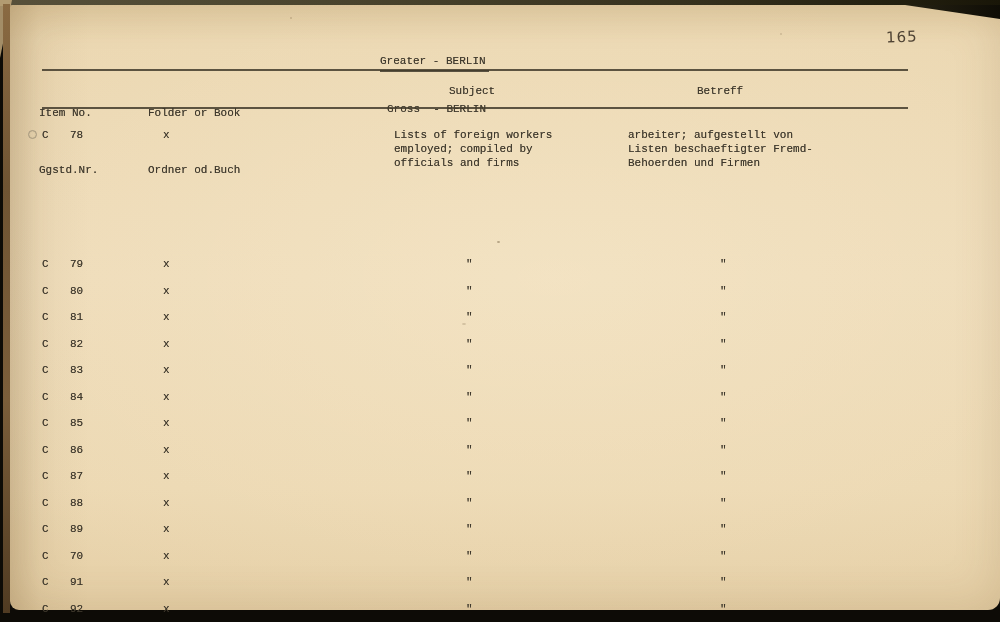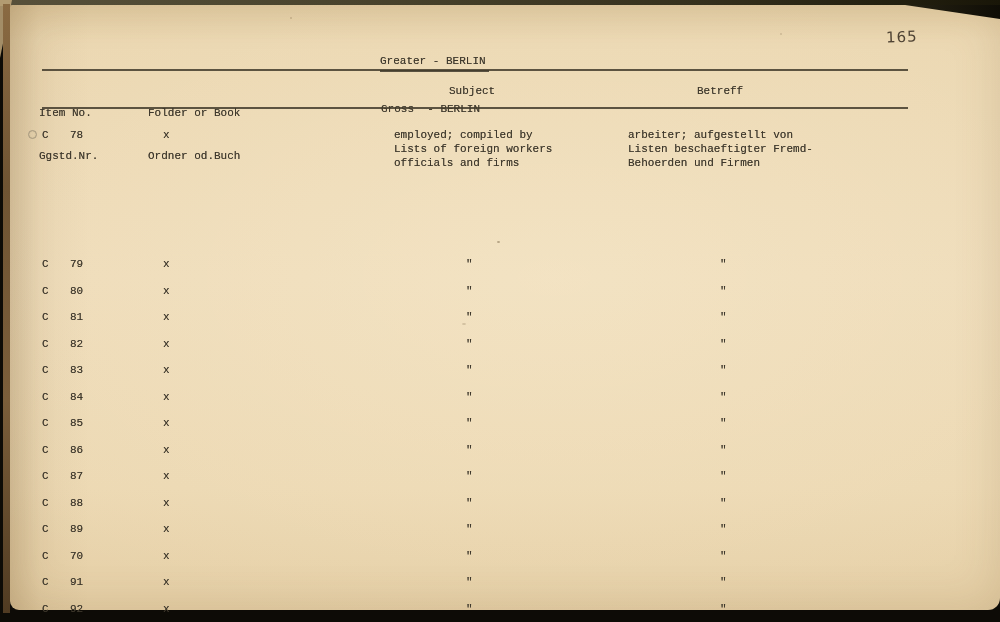--- a/index.html
+++ b/index.html
@@ -37,40 +37,40 @@
     background:linear-gradient(90deg,#262213,#0f0d06);
     clip-path:polygon(0 0,100% 0,100% 100%);
   }
   .speck { position:absolute; border-radius:50%; background:rgba(92,72,40,.4); }
 
   
   .tw { font-size:11px; line-height:14px; text-shadow:0 0 .6px rgba(62,56,44,.65); white-space:pre; }
 
   .title-block { position:absolute; left:370px; top:21px; }
   .title-en { display:inline-block; border-bottom:2px solid rgba(62,56,44,.85); padding:0 3px 2px 0; }
-  .title-de { margin-left:1px; margin-top:2px; }
+  .title-de { margin-left:7px; margin-top:2px; }
 
   .page-number {
     position:absolute; left:876px; top:23px;
     font-family:"DejaVu Sans",sans-serif; font-size:15px; color:#4f4334;
     letter-spacing:1px; transform:rotate(-2deg);
   }
 
   .rule { position:absolute; left:32px; width:866px; height:2px;
           background:rgba(66,59,44,.85); }
   .rule-top { top:64px; }
   .rule-bottom { top:102px; }
 
   .thead { position:absolute; top:0; left:0; }
   .th { position:absolute; top:0; }
   .th-item   { left:29px;  top:73px; }
   .th-folder { left:138px; top:73px; }
   .th-subject{ left:439px; top:79px; }
   .th-betreff{ left:687px; top:79px; }
-  .th .l2 { margin-top:1px; }
+  .th .l2 { margin-top:15px; }
 
   .tbody { position:absolute; left:32px; top:123px; width:866px; }
   .row { position:relative; height:26.5px; }
   .row.tall { height:auto; min-height:42px; margin-bottom:17px; }
   .cell { position:absolute; top:0; }
   .c-letter { left:0; }
   .c-number { left:28px; }
   .c-folder { left:121px; }
   .c-subject { left:352px; }
   .c-betreff { left:586px; }
@@ -120,21 +120,21 @@
       <div class="th th-subject tw">Subject</div>
       <div class="th th-betreff tw">Betreff</div>
     </div>
 
     <div class="tbody">
   <div class="row tw tall">
     <span class="cell c-mark"></span>
     <span class="cell c-letter">C</span>
     <span class="cell c-number">78</span>
     <span class="cell c-folder">x</span>
-    <span class="cell c-subject"><div>employed; compiled by</div><div>Lists of foreign workers</div><div>officials and firms</div></span>
+    <span class="cell c-subject"><div>Lists of foreign workers</div><div>employed; compiled by</div><div>officials and firms</div></span>
     <span class="cell c-betreff"><div>arbeiter; aufgestellt von</div><div>Listen beschaeftigter Fremd-</div><div>Behoerden und Firmen</div></span>
   </div>
 
   <div class="row tw">
     
     <span class="cell c-letter">C</span>
     <span class="cell c-number">79</span>
     <span class="cell c-folder">x</span>
     <span class="cell c-subject ditto">"</span>
     <span class="cell c-betreff ditto">"</span>

